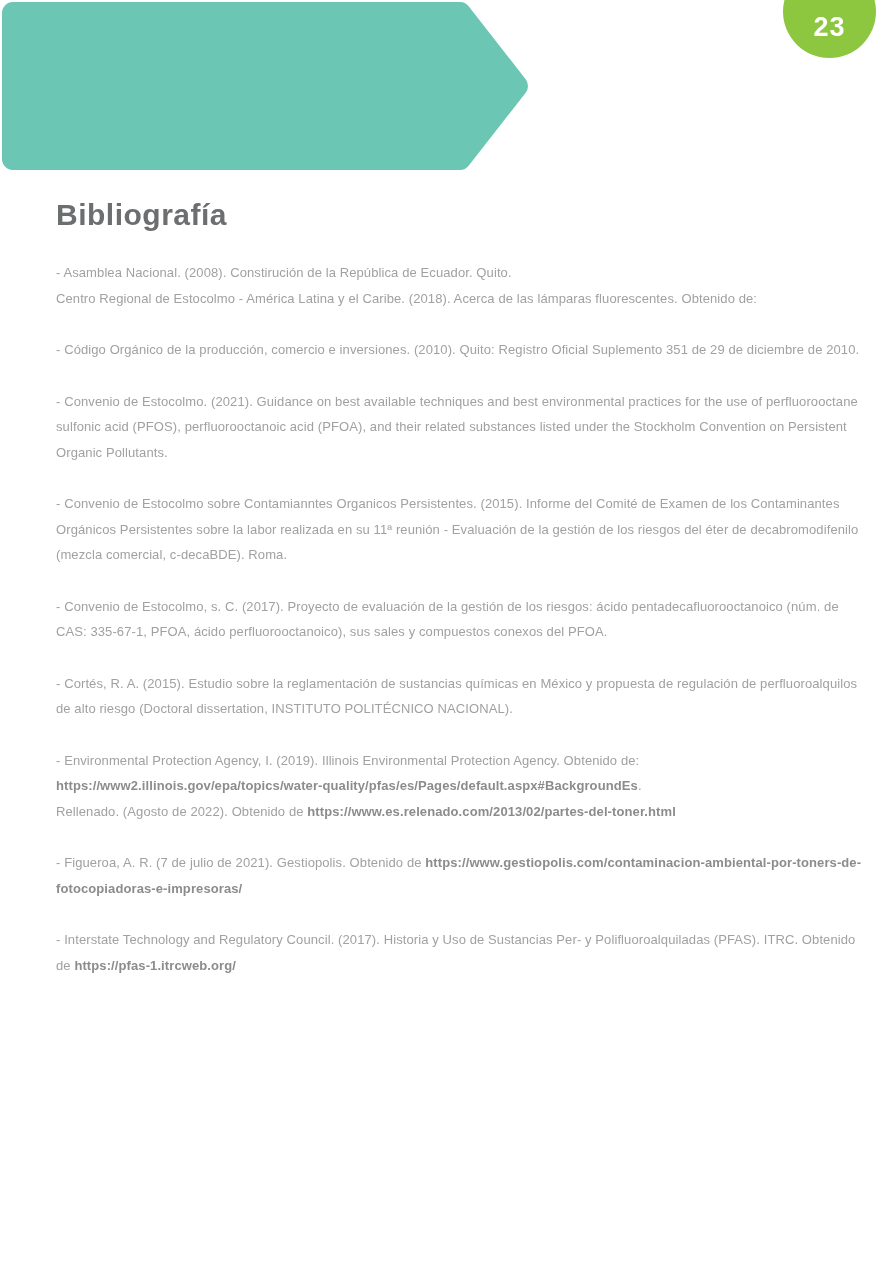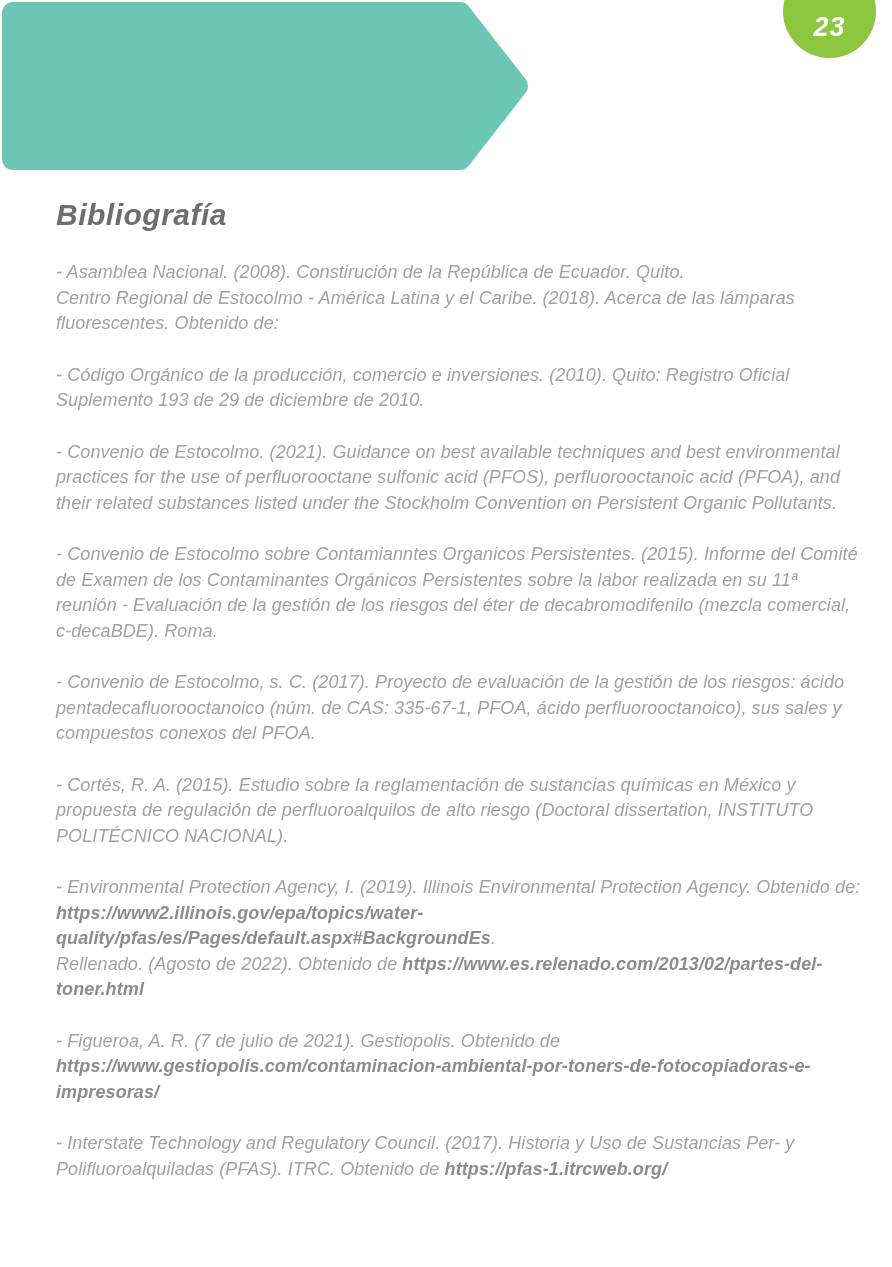--- a/index.html
+++ b/index.html
@@ -11,21 +11,20 @@
   }
   * { margin: 0; padding: 0; box-sizing: border-box; }
   html, body { background: #ffffff; }
   .page {
     position: relative;
     width: 892px;
     height: 1267px;
     background: #ffffff;
     overflow: hidden;
     font-family: "Liberation Sans", sans-serif;
-    font-style: italic;
   }
   .banner-svg {
     position: absolute;
     top: 0;
     left: 0;
     display: block;
   }
   .banner-shape {
     fill: var(--teal);
     stroke: var(--teal);
@@ -59,21 +58,21 @@
   }
   h1.title {
     font-size: 30px;
     font-weight: bold;
     color: var(--heading);
     letter-spacing: 0.5px;
     margin: 0 0 28px 0;
   }
   .bib p.entry {
     white-space: pre-wrap;
-    font-size: 18px;
+    font-size: 13px;
     line-height: 25.5px;
     color: var(--body);
     letter-spacing: 0.1px;
     margin: 16px 0 26px 0;
   }
   .bib .seg.bold {
     font-weight: bold;
     color: var(--link);
   }
 </style>
@@ -89,21 +88,21 @@
   <div class="page-badge">
     <span class="num">23</span>
   </div>
 
   <div class="content">
     <h1 class="title">Bibliografía</h1>
     <div class="bib">
         <p class="entry"><span class="seg">- Asamblea Nacional. (2008). Constirución de la República de Ecuador. Quito.
 Centro Regional de Estocolmo - América Latina y el Caribe. (2018). Acerca de las lámparas fluorescentes. Obtenido de:
 </span></p>
-        <p class="entry"><span class="seg">- Código Orgánico de la producción, comercio e inversiones. (2010). Quito: Registro Oficial Suplemento 193 de 29 de diciembre de 2010.</span></p>
+        <p class="entry"><span class="seg">- Código Orgánico de la producción, comercio e inversiones. (2010). Quito: Registro Oficial Suplemento 351 de 29 de diciembre de 2010.</span></p>
         <p class="entry"><span class="seg">- Convenio de Estocolmo. (2021). Guidance on best available techniques and best environmental practices for the use of perfluorooctane sulfonic acid (PFOS), perfluorooctanoic acid (PFOA), and their related substances listed under the Stockholm Convention on Persistent Organic Pollutants.</span></p>
         <p class="entry"><span class="seg">- Convenio de Estocolmo sobre Contamianntes Organicos Persistentes. (2015). Informe del Comité de Examen de los Contaminantes Orgánicos Persistentes sobre la labor realizada en su 11ª reunión - Evaluación de la gestión de los riesgos del éter de decabromodifenilo (mezcla comercial, c-decaBDE). Roma.</span></p>
         <p class="entry"><span class="seg">- Convenio de Estocolmo, s. C. (2017). Proyecto de evaluación de la gestión de los riesgos: ácido pentadecafluorooctanoico (núm. de CAS: 335-67-1, PFOA, ácido perfluorooctanoico), sus sales y compuestos conexos del PFOA.</span></p>
         <p class="entry"><span class="seg">- Cortés, R. A. (2015). Estudio sobre la reglamentación de sustancias químicas en México y propuesta de regulación de perfluoroalquilos de alto riesgo (Doctoral dissertation, INSTITUTO POLITÉCNICO NACIONAL).</span></p>
         <p class="entry"><span class="seg">- Environmental Protection Agency, I. (2019). Illinois Environmental Protection Agency. Obtenido de: </span><span class="seg bold">https://www2.illinois.gov/epa/topics/water-quality/pfas/es/Pages/default.aspx#BackgroundEs</span><span class="seg">.
 Rellenado. (Agosto de 2022). Obtenido de </span><span class="seg bold">https://www.es.relenado.com/2013/02/partes-del-toner.html</span></p>
         <p class="entry"><span class="seg">- Figueroa, A. R. (7 de julio de 2021). Gestiopolis. Obtenido de </span><span class="seg bold">https://www.gestiopolis.com/contaminacion-ambiental-por-toners-de-fotocopiadoras-e-impresoras/</span></p>
         <p class="entry"><span class="seg">- Interstate Technology and Regulatory Council. (2017). Historia y Uso de Sustancias Per- y Polifluoroalquiladas (PFAS). ITRC. Obtenido de </span><span class="seg bold">https://pfas-1.itrcweb.org/</span></p>
       </div>
   </div>

